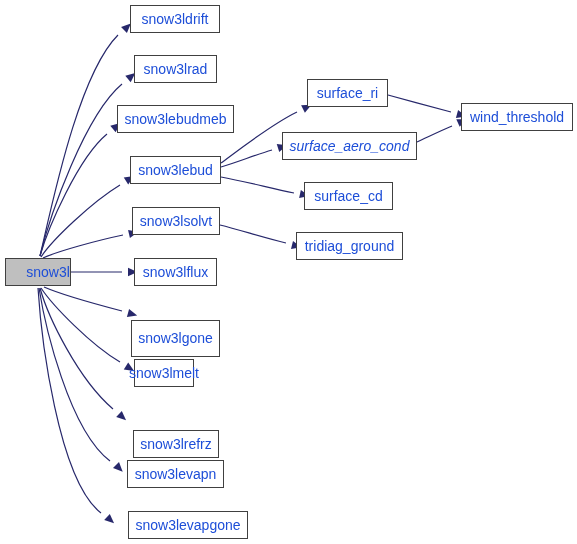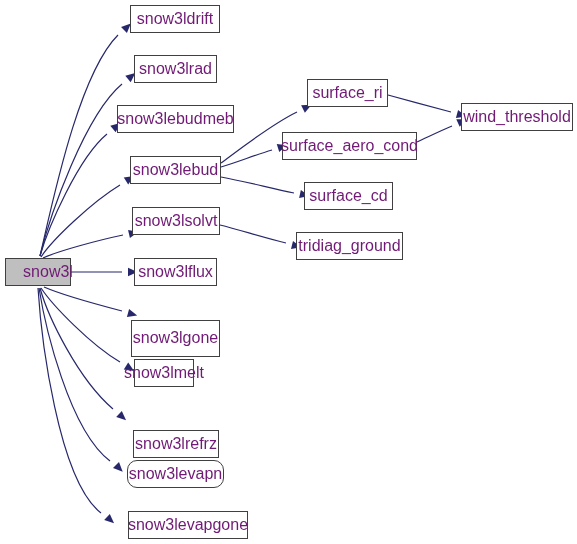--- a/index.html
+++ b/index.html
@@ -22,22 +22,22 @@
     left: 0;
     top: 0;
     width: 577px;
     height: 544px;
   }
   .node {
     position: absolute;
     box-sizing: border-box;
     border: 1px solid #404040;
     background: #ffffff;
-    color: #701a75;
-    font-size: 16px;
+    color: #1d4ed8;
+    font-size: 14px;
     line-height: 1;
     display: flex;
     align-items: center;
     justify-content: center;
     white-space: nowrap;
     letter-spacing: 0px;
   }
   .node.root {
     background: #bfbfbf;
     border: 1px solid #404040;
@@ -146,30 +146,30 @@
       </div>
       <div class="node" style="left: 131px; top: 308px; width: 89px; height: 37px; margin-top: 12px;">
         <span class="node-label">snow3lgone</span>
       </div>
       <div class="node" style="left: 134px; top: 359px; width: 60px; height: 28px;">
         <span class="node-label">snow3lmelt</span>
       </div>
       <div class="node" style="left: 133px; top: 410px; width: 86px; height: 28px; margin-top: 20px;">
         <span class="node-label">snow3lrefrz</span>
       </div>
-      <div class="node" style="left: 127px; top: 460px; width: 97px; height: 28px; border-radius: 10px;">
+      <div class="node" style="left: 127px; top: 460px; width: 97px; height: 28px;">
         <span class="node-label">snow3levapn</span>
       </div>
       <div class="node" style="left: 116px; top: 511px; width: 120px; height: 28px; margin-left: 12px;">
         <span class="node-label">snow3levapgone</span>
       </div>
       <div class="node" style="left: 307px; top: 79px; width: 81px; height: 28px;">
         <span class="node-label">surface_ri</span>
       </div>
-      <div class="node" style="left: 282px; top: 132px; width: 135px; height: 28px;">
+      <div class="node" style="left: 282px; top: 132px; width: 135px; height: 28px; font-style: italic;">
         <span class="node-label">surface_aero_cond</span>
       </div>
       <div class="node" style="left: 304px; top: 182px; width: 89px; height: 28px;">
         <span class="node-label">surface_cd</span>
       </div>
       <div class="node" style="left: 296px; top: 232px; width: 107px; height: 28px;">
         <span class="node-label">tridiag_ground</span>
       </div>
       <div class="node" style="left: 461px; top: 103px; width: 112px; height: 28px;">
         <span class="node-label">wind_threshold</span>

